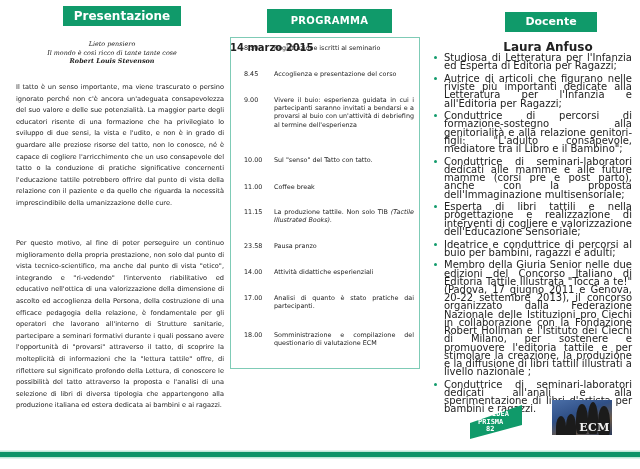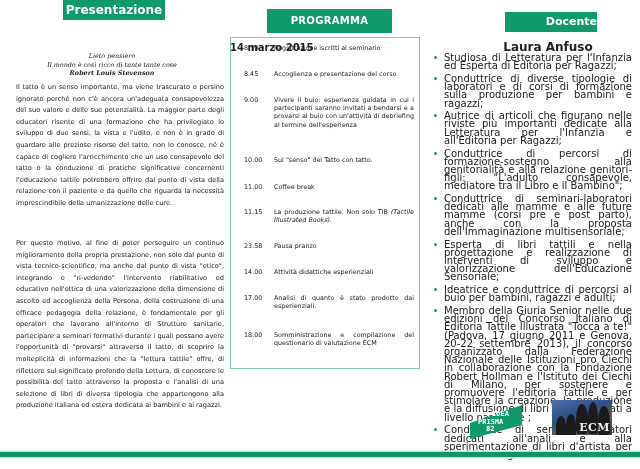--- a/index.html
+++ b/index.html
@@ -4,26 +4,26 @@
 <style>
   html, body { margin:0; padding:0; }
   body { width:640px; height:469px; background:#ffffff; position:relative; overflow:hidden;
          font-family:"DejaVu Sans", sans-serif; color:#222; }
   .col { position:absolute; top:0; }
   .col-left { left:8px; width:208px; }
   .col-mid { left:230px; width:192px; }
   .col-right { left:432px; width:200px; }
 
   .hdr { background:#109a6a; color:#fff; font-weight:bold; text-align:center; }
-  .hdr-left { position:absolute; left:55px; top:0; width:102px; height:20px; line-height:20px; font-size:12px; }
+  .hdr-left { position:absolute; left:55px; top:6px; width:118px; height:20px; line-height:20px; font-size:12px; }
   .hdr-mid { position:absolute; left:37px; top:9px; width:125px; height:24px; line-height:24px; font-size:10px; letter-spacing:0.3px; }
-  .hdr-right { position:absolute; left:73px; top:12px; width:92px; height:20px; line-height:20px; font-size:11px;text-align:right; }
+  .hdr-right { position:absolute; left:73px; top:12px; width:92px; height:20px; line-height:20px; font-size:11px; }
 
   .quote { position:absolute; left:0; top:40px; width:208px; text-align:center;
-           font-family:"DejaVu Serif", serif; font-style:italic; font-size:6.4px; line-height:8.6px; color:#222;margin-top:12px; }
+           font-family:"DejaVu Serif", serif; font-style:italic; font-size:6.4px; line-height:8.6px; color:#222; }
   .quote .author { font-weight:bold; }
 
   .body-text { position:absolute; left:8px; width:208px; font-size:6.6px; line-height:11.6px;
                text-align:justify; color:#222; }
   .p1 { top:82px; }
   .p2 { top:238px; }
 
   .date { position:absolute; left:0; top:42px; width:192px; text-align:left; font-weight:bold; font-size:10px; }
   .prog-box { position:absolute; left:0; top:37px; width:190px; height:332px;
               border:1.5px solid #7fcbb6; box-sizing:border-box; }
@@ -95,39 +95,38 @@
     <div class="prog-row" style="top:204px">
       <span class="t">23.58</span>
       <span class="d">Pausa pranzo</span>
     </div>
     <div class="prog-row" style="top:230px">
       <span class="t">14.00</span>
       <span class="d">Attività didattiche esperienziali</span>
     </div>
     <div class="prog-row" style="top:256px">
       <span class="t">17.00</span>
-      <span class="d">Analisi di quanto è stato prodotto dai esperienziali.</span>
+      <span class="d">Analisi di quanto è stato pratiche dai partecipanti.</span>
     </div>
     <div class="prog-row" style="top:293px">
       <span class="t">18.00</span>
       <span class="d">Somministrazione e compilazione del questionario di valutazione ECM</span>
     </div>
   </div>
 </div>
 
 <div class="col col-right">
   <div class="hdr hdr-right">Docente</div>
   <div class="name">Laura Anfuso</div>
   <ul class="bullets">
     <li><span class="dot"></span><span>Studiosa di Letteratura per l'Infanzia ed Esperta di Editoria per Ragazzi;</span></li>
-    <li><span class="dot"></span><span>Conduttrice di diverse tipologie di laboratori e di corsi di formazione sulla produzione per bambini e ragazzi;</span></li>
     <li><span class="dot"></span><span>Autrice di articoli che figurano nelle riviste più importanti dedicate alla Letteratura per l'Infanzia e all'Editoria per Ragazzi;</span></li>
     <li><span class="dot"></span><span>Conduttrice di percorsi di formazione-sostegno alla genitorialità e alla relazione genitori-figli: "L'adulto consapevole, mediatore tra il Libro e il Bambino";</span></li>
     <li><span class="dot"></span><span>Conduttrice di seminari-laboratori dedicati alle mamme e alle future mamme (corsi pre e post parto), anche con la proposta dell'Immaginazione multisensoriale;</span></li>
-    <li><span class="dot"></span><span>Esperta di libri tattili e nella progettazione e realizzazione di interventi di sviluppo e valorizzazione dell'Educazione Sensoriale;</span></li>
+    <li><span class="dot"></span><span>Esperta di libri tattili e nella progettazione e realizzazione di interventi di cogliere e valorizzazione dell'Educazione Sensoriale;</span></li>
     <li><span class="dot"></span><span>Ideatrice e conduttrice di percorsi al buio per bambini, ragazzi e adulti;</span></li>
     <li><span class="dot"></span><span>Membro della Giuria Senior nelle due edizioni del Concorso Italiano di Editoria Tattile Illustrata "Tocca a te!" (Padova, 17 giugno 2011 e Genova, 20-22 settembre 2013), il concorso organizzato dalla Federazione Nazionale delle Istituzioni pro Ciechi in collaborazione con la Fondazione Robert Hollman e l'Istituto dei Ciechi di Milano, per sostenere e promuovere l'editoria tattile e per stimolare la creazione, la produzione e la diffusione di libri tattili illustrati a livello nazionale ;</span></li>
     <li><span class="dot"></span><span>Conduttrice di seminari-laboratori dedicati all'anali e alla sperimentazione di libri d'artista per bambini e ragazzi.</span></li>
   </ul>
 </div>
 
 <svg class="logo-prisma" viewBox="0 0 58 38">
   <polygon points="0,22 52,4 52,24 0,38" fill="#109a6a"></polygon>
   <text x="22" y="15" fill="#fff" font-family="DejaVu Sans Mono, monospace" font-size="7" font-weight="bold">IDEA</text>
   <text x="8" y="23" fill="#fff" font-family="DejaVu Sans Mono, monospace" font-size="7" font-weight="bold">PRISMA</text>

